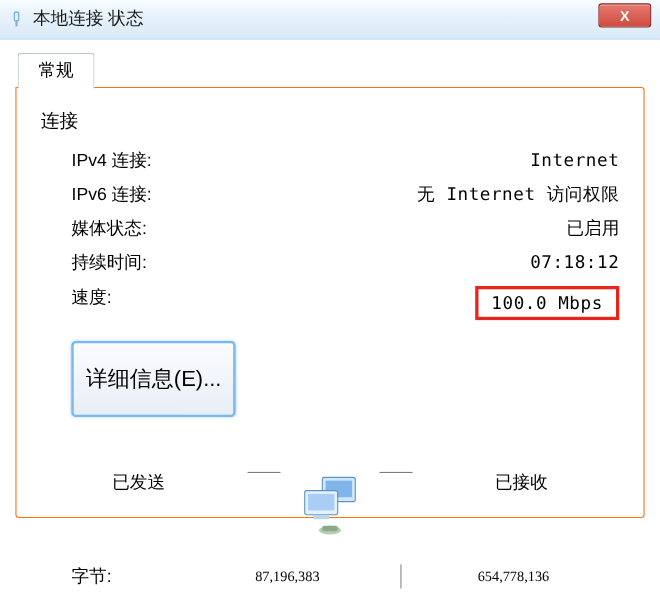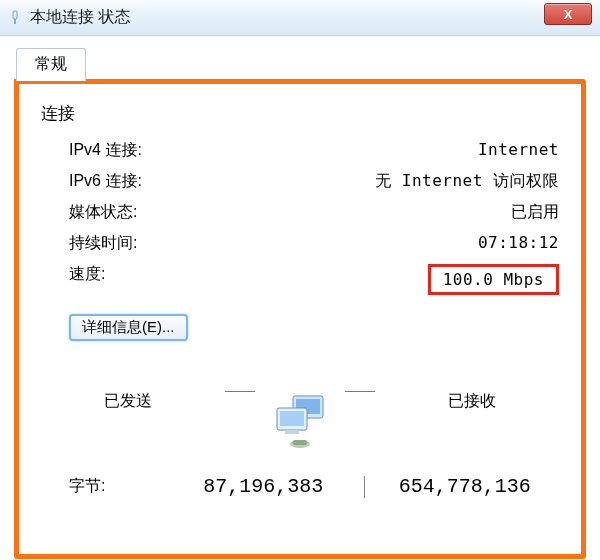--- a/index.html
+++ b/index.html
@@ -62,47 +62,47 @@
       top: 2px;
       padding: 5px 18px;
       border: 1px solid #b9c8d9;
       border-bottom: 1px solid #fff;
       background: #fff;
       border-radius: 3px 3px 0 0;
       font-size: 16px;
       z-index: 2;
     }
     .panel {
-      border: 5px solid #f97316;
+      border: 1px solid #f97316;
       border-radius: 0 3px 3px 3px;
       margin-top: -1px;
       padding: 18px 22px;
       position: relative;
-      height: 480px;
+      height: 392px;
     }
     .section-title {
       font-size: 17px;
       margin-bottom: 10px;
     }
     .kv {
       display: flex;
       padding: 5px 0 5px 28px;
       font-size: 16px;
     }
     .kv .label { flex: 0 0 180px; }
     .kv .value { flex: 1; text-align: right; font-family: SimSun, monospace; }
     .speed-box {
       border: 3px solid #e6261d;
       padding: 3px 12px;
       display: inline-block;
     }
     .details-btn {
       margin: 14px 0 0 28px;
-      padding: 3px 12px;
-      font-size: 15px;
+      padding: 20px 12px;
+      font-size: 20px;
       background: linear-gradient(to bottom, #fbfcfe, #e7eef7);
       border: 1px solid #8fb3d6;
       border-radius: 4px;
       cursor: pointer;
       outline: 2px solid #7ab6ef;
       outline-offset: -2px;
       box-shadow: 0 0 3px rgba(120,180,240,0.6);
     }
     .activity {
       margin-top: 50px;
@@ -131,21 +131,21 @@
       justify-content: center;
     }
     .mono { font-family: SimSun, monospace; letter-spacing: 0.5px; }
     .bytes-row {
       display: flex;
       align-items: center;
       margin-top: 24px;
       padding-left: 28px;
     }
     .bytes-row .lbl { flex: 0 0 100px; font-size: 16px; }
-    .bytes-row .v1, .bytes-row .v2 { flex: 1; text-align: center; font-family: Liberation Mono, monospace; font-size: 20px; }
+    .bytes-row .v1, .bytes-row .v2 { flex: 1; text-align: center; font-family: Liberation Serif, serif; font-size: 13px; }
     .bytes-row .divider { width:1px; height:22px; background:#888; margin:0 6px; }
   </style>
 </head>
 <body>
 
 <div class="titlebar">
   <span class="icon">
     <svg width="16" height="16" viewBox="0 0 16 16">
       <rect x="6" y="1" width="4" height="8" rx="1" fill="#dfeffc" stroke="#6fa4d4" stroke-width="1"></rect>
       <rect x="7" y="9" width="2" height="5" fill="#8aaed1"></rect>

